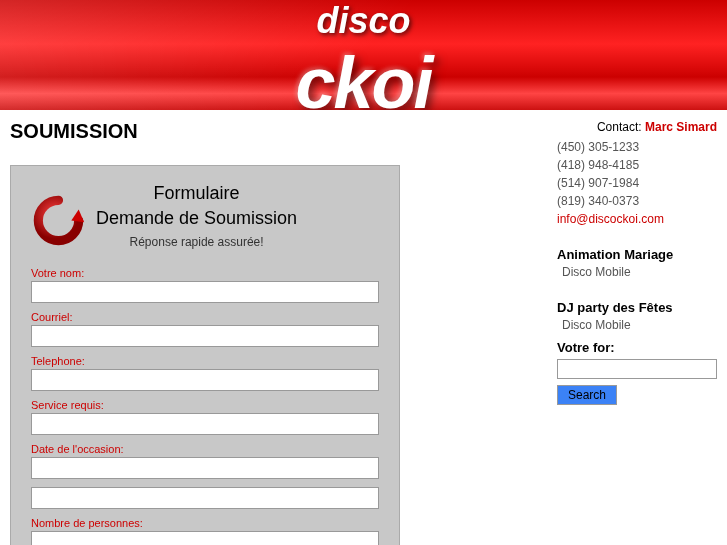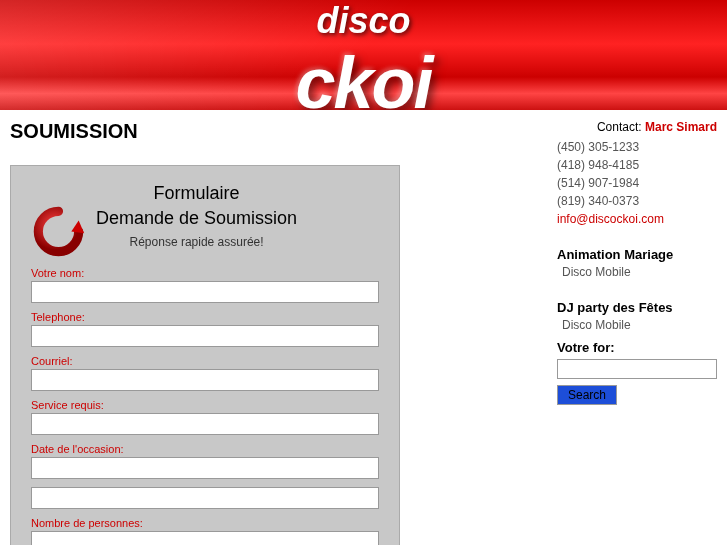--- a/index.html
+++ b/index.html
@@ -94,21 +94,21 @@
       line-height: 1.4;
     }
     .form-header .subtitle {
       font-size: 12px;
       color: #333;
       margin-top: 4px;
     }
 
     .form-logo-area {
       display: flex;
-      align-items: flex-end;
+      align-items: center;
       gap: 10px;
       margin-bottom: 8px;
     }
     .form-logo-icon {
       width: 55px;
       height: 55px;
       flex-shrink: 0;
     }
 
     .form-field {
@@ -190,21 +190,21 @@
       width: 100%;
       height: 20px;
       border: 1px solid #999;
       padding: 2px 4px;
       font-size: 12px;
       display: block;
       margin-bottom: 6px;
     }
 
     .search-button {
-      background: #1d4ed8;
+      background: #3b82f6;
       border: 1px solid #999;
       padding: 2px 10px;
       font-size: 12px;
       cursor: pointer;
     }
   </style>
 </head>
 <body>
 
 <div id="header">
@@ -251,26 +251,26 @@
       </div>
 
       <div id="form-fields">
 
         <div class="form-field">
           <label>Votre nom:</label>
           <input type="text" style="">
         </div>
 
         <div class="form-field">
+          <label>Courriel:</label>
+          <input type="text" style="">
+        </div>
+
+        <div class="form-field">
           <label>Telephone:</label>
-          <input type="text" style="">
-        </div>
-
-        <div class="form-field">
-          <label>Courriel:</label>
           <input type="text" style="">
         </div>
 
         <div class="form-field">
           <label>Service requis:</label>
           <input type="text" style="">
         </div>
 
         <div class="form-field">
           <label>Date de l'occasion:</label>

